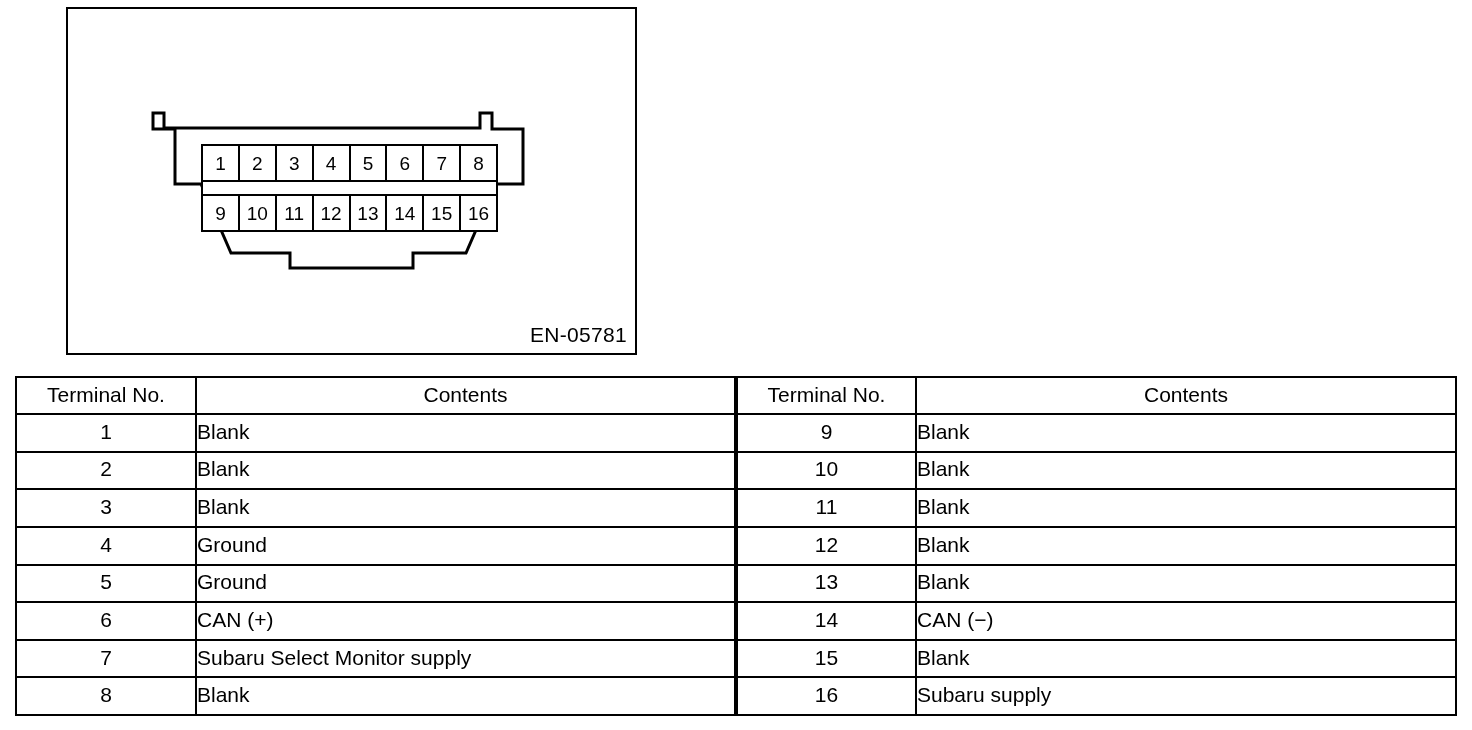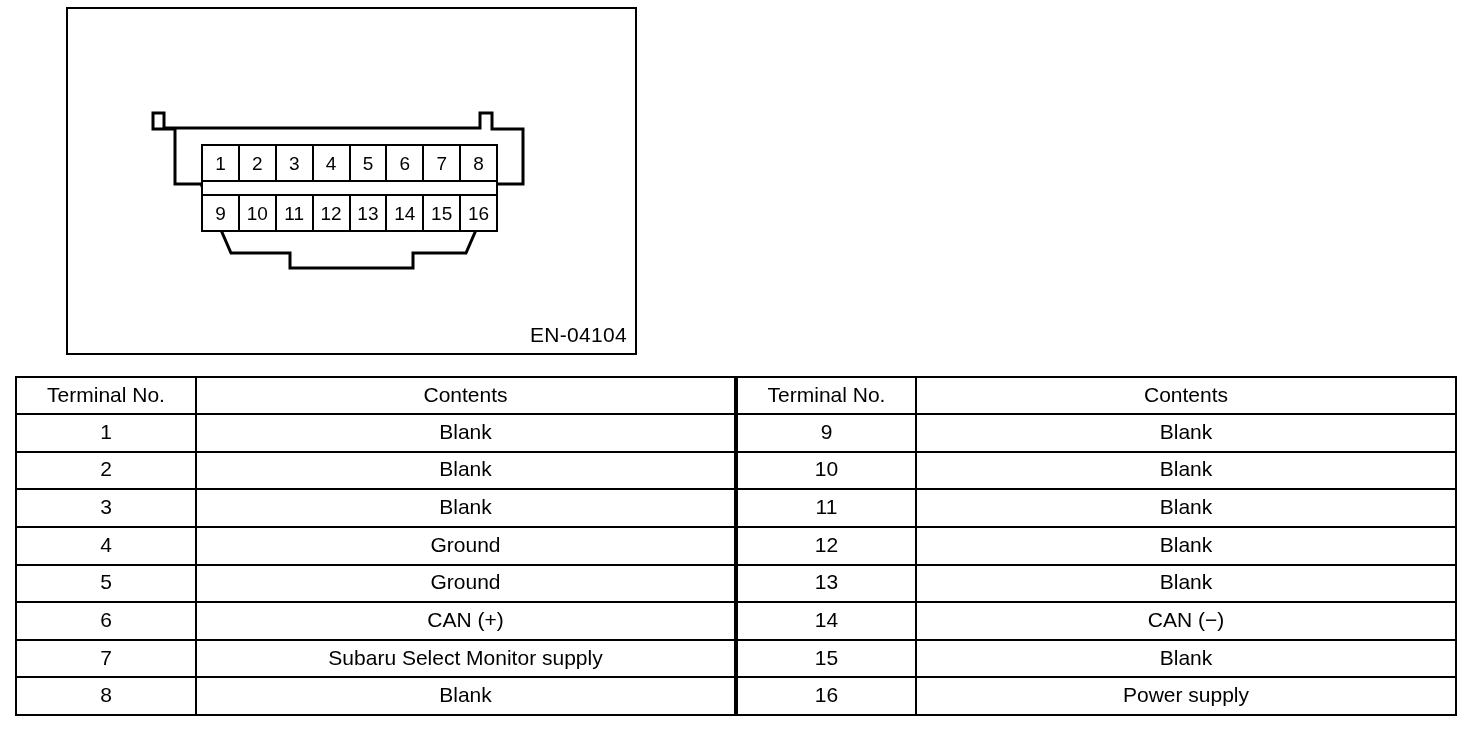--- a/index.html
+++ b/index.html
@@ -121,21 +121,21 @@
     text-align: center;
   }
   td.term-no {
     text-align: center;
   }
   td.contents,
   th.contents {
     text-align: center;
   }
   td.contents {
-    text-align: center;
+    text-align: left;
     padding-left: 11px;
   }
   
   table.pinout .half-left-last {
     border-right: 4px solid #000000;
   }
   table.pinout .half-right-first {
     border-left: 4px solid #000000;
   }
 </style>
@@ -186,21 +186,21 @@
       <div class="pin-cell">10</div>
       <div class="pin-cell">11</div>
       <div class="pin-cell">12</div>
       <div class="pin-cell">13</div>
       <div class="pin-cell">14</div>
       <div class="pin-cell">15</div>
       <div class="pin-cell">16</div>
     </div>
   </div>
 
-  <div id="figure-code">EN-04104</div>
+  <div id="figure-code">EN-05781</div>
 </div>
 
 <div id="pinout-table-wrap">
   <table class="pinout">
     <colgroup>
       <col class="c-term">
       <col class="c-cont">
       <col class="c-term">
       <col class="c-cont">
     </colgroup>
@@ -252,17 +252,17 @@
       <tr>
         <td class="term-no">7</td>
         <td class="contents half-left-last">Subaru Select Monitor supply</td>
         <td class="term-no half-right-first">15</td>
         <td class="contents">Blank</td>
       </tr>
       <tr>
         <td class="term-no">8</td>
         <td class="contents half-left-last">Blank</td>
         <td class="term-no half-right-first">16</td>
-        <td class="contents">Power supply</td>
+        <td class="contents">Subaru supply</td>
       </tr>
     </tbody>
   </table>
 </div>
 
 </body></html>

